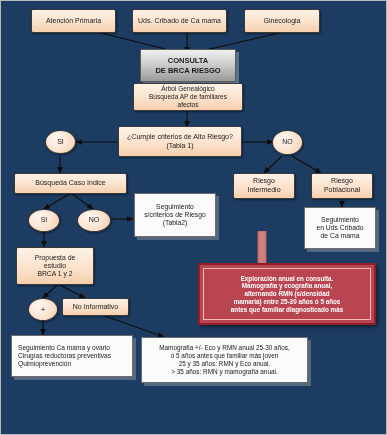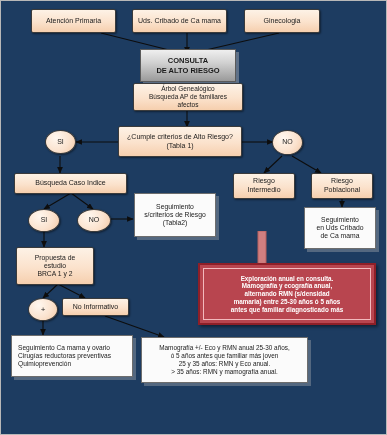--- a/index.html
+++ b/index.html
@@ -127,21 +127,21 @@
   <div class="node box" style="left:131px;top:8px;width:95px;height:24px;font-size:7px;">
     <span>Uds. Cribado de Ca mama</span>
   </div>
 
   <div class="node box" style="left:243px;top:8px;width:76px;height:24px;font-size:7px;">
     <span>Ginecologia</span>
   </div>
 
   <div class="node boxgrey" style="left:139px;top:48px;width:96px;height:33px;font-size:7.5px;flex-direction:column;">
     <span>CONSULTA</span>
-    <span>DE ALTO RIESGO</span>
+    <span>DE BRCA RIESGO</span>
   </div>
 
   <div class="node box" style="left:132px;top:82px;width:110px;height:28px;font-size:6.5px;flex-direction:column;">
     <span>Árbol Genealógico</span>
     <span>Búsqueda AP de familiares</span>
     <span>afectos</span>
   </div>
 
   <div class="node box" style="left:117px;top:125px;width:124px;height:31px;font-size:7px;flex-direction:column;">
     <span>¿Cumple criterios de Alto Riesgo?</span>

